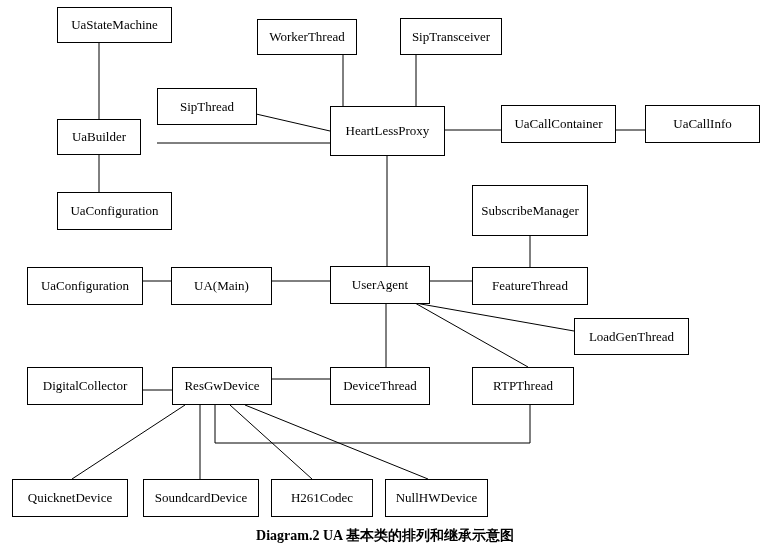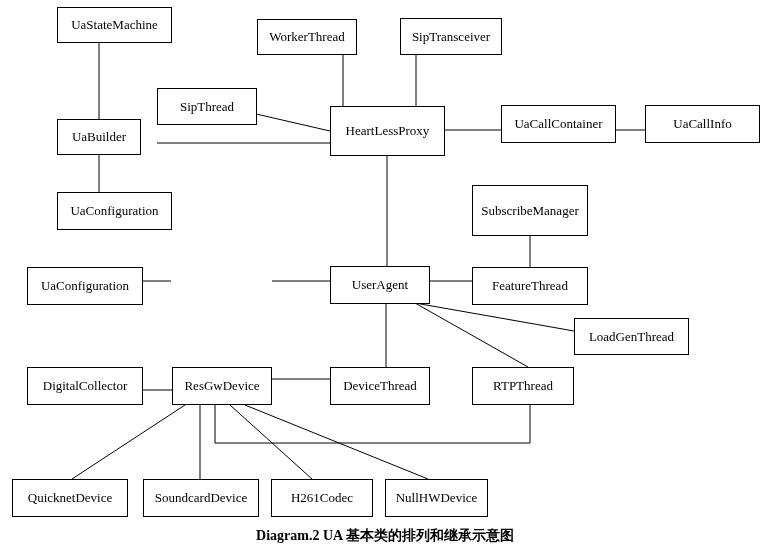--- a/index.html
+++ b/index.html
@@ -103,20 +103,23 @@
     </div>
     <div class="node" style="left: 57px; top: 192px; width: 115px; height: 38px;">
       <span>UaConfiguration</span>
     </div>
     <div class="node" style="left: 472px; top: 185px; width: 116px; height: 51px;">
       <span>SubscribeManager</span>
     </div>
     <div class="node" style="left: 27px; top: 267px; width: 116px; height: 38px;">
       <span>UaConfiguration</span>
     </div>
+    <div class="node" style="left: 171px; top: 267px; width: 101px; height: 38px;">
+      <span>UA(Main)</span>
+    </div>
     <div class="node" style="left: 330px; top: 266px; width: 100px; height: 38px;">
       <span>UserAgent</span>
     </div>
     <div class="node" style="left: 472px; top: 267px; width: 116px; height: 38px;">
       <span>FeatureThread</span>
     </div>
     <div class="node" style="left: 574px; top: 318px; width: 115px; height: 37px;">
       <span>LoadGenThread</span>
     </div>
     <div class="node" style="left: 27px; top: 367px; width: 116px; height: 38px;">

